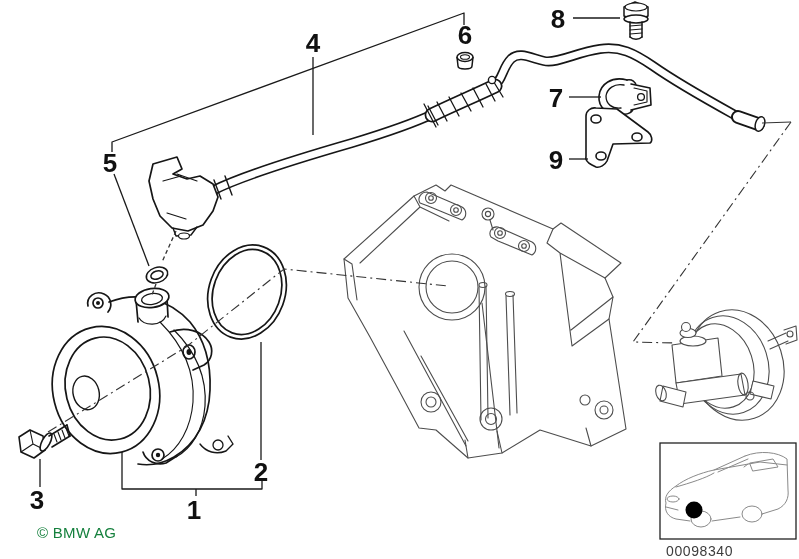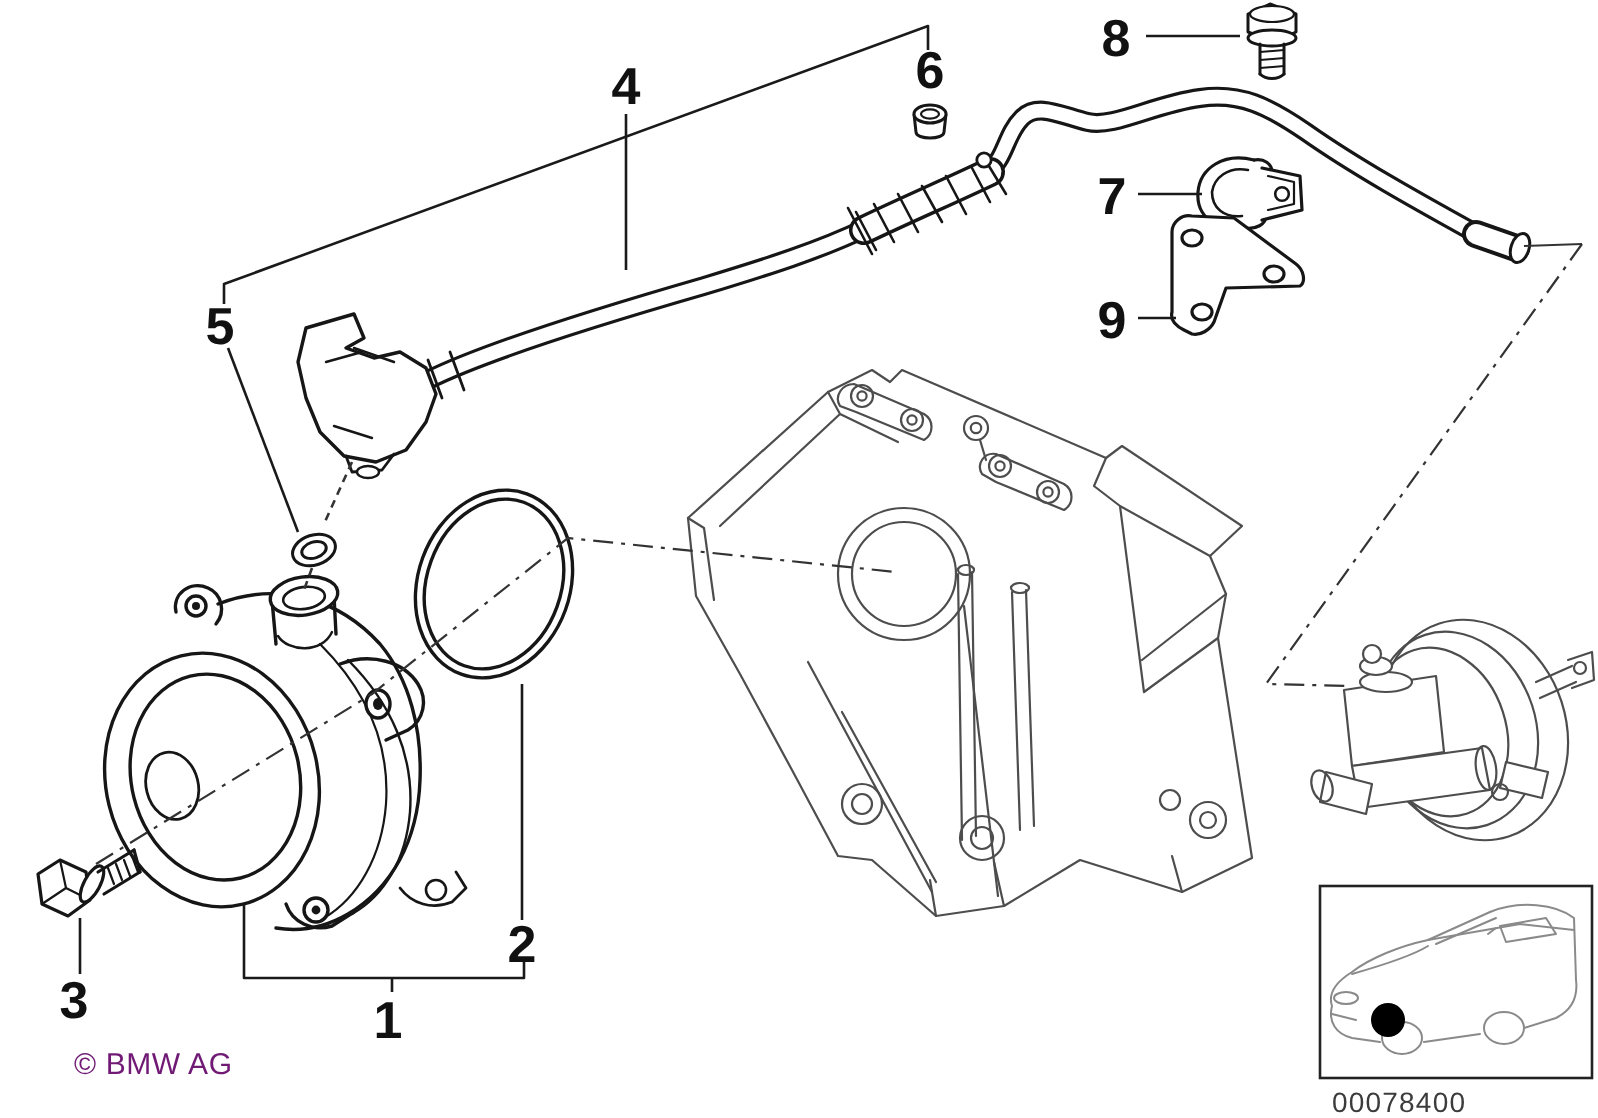--- a/index.html
+++ b/index.html
@@ -8,21 +8,21 @@
     font-family:"Liberation Sans","DejaVu Sans",sans-serif;overflow:hidden;
   }
   #artwork{position:absolute;left:0;top:0;width:799px;height:559px;}
   .callout{
     position:absolute;transform:translate(-50%,-50%);
     font-size:26px;font-weight:bold;color:#111;line-height:1;
     letter-spacing:0;cursor:default;user-select:none;
   }
   .copyright{
     position:absolute;left:37px;top:524px;font-size:15px;font-weight:500;
-    color:#701a75;letter-spacing:0.3px;
+    color:#15803d;letter-spacing:0.3px;
   }
   .image-number{
     position:absolute;left:666px;top:543px;font-size:14px;color:#3c3c3c;
     letter-spacing:0.6px;
   }
 </style>
 </head>
 <body>
 
 <div id="stage">
@@ -248,15 +248,15 @@
   <div class="callout" style="left:261px;top:472px">2</div>
   <div class="callout" style="left:37px;top:500px">3</div>
   <div class="callout" style="left:313px;top:43px">4</div>
   <div class="callout" style="left:110px;top:163px">5</div>
   <div class="callout" style="left:465px;top:35px">6</div>
   <div class="callout" style="left:556px;top:98px">7</div>
   <div class="callout" style="left:558px;top:19px">8</div>
   <div class="callout" style="left:556px;top:160px">9</div>
 
   <div class="copyright">© BMW AG</div>
-  <div class="image-number">00078400</div>
+  <div class="image-number">00098340</div>
 
 </div>
 
 </body></html>

